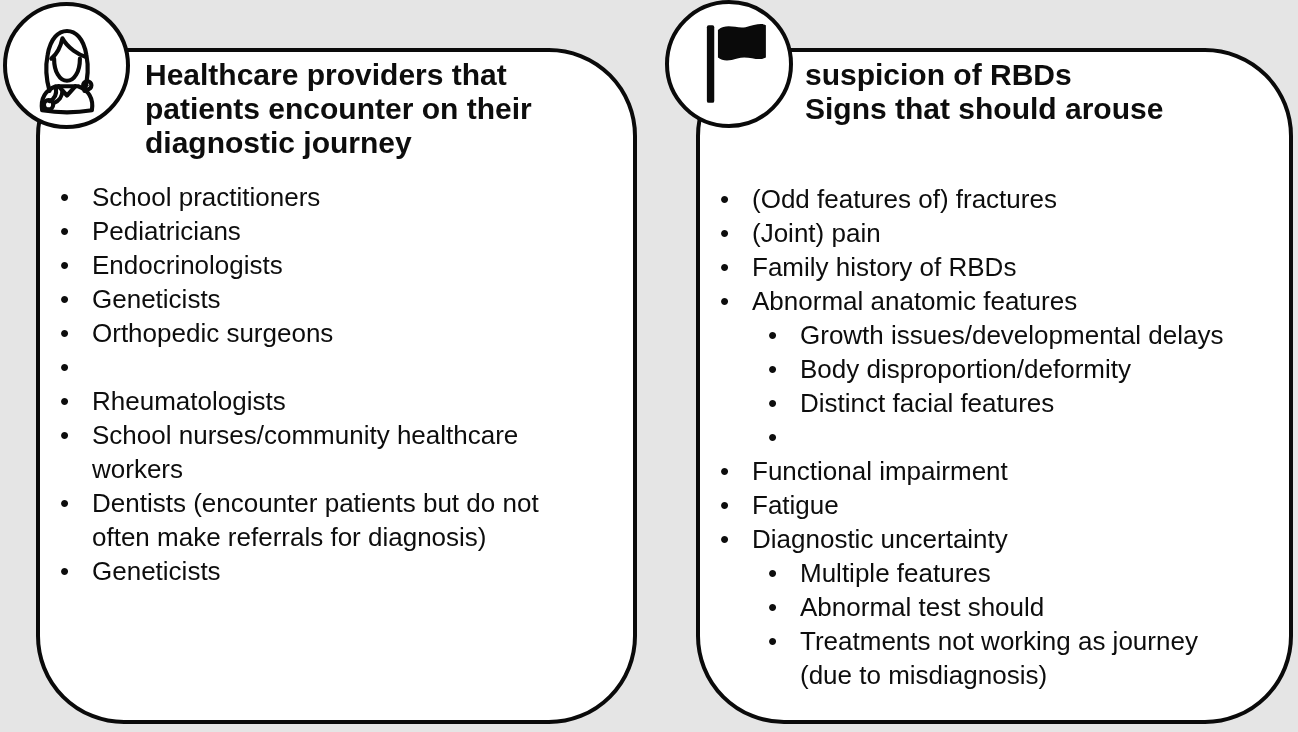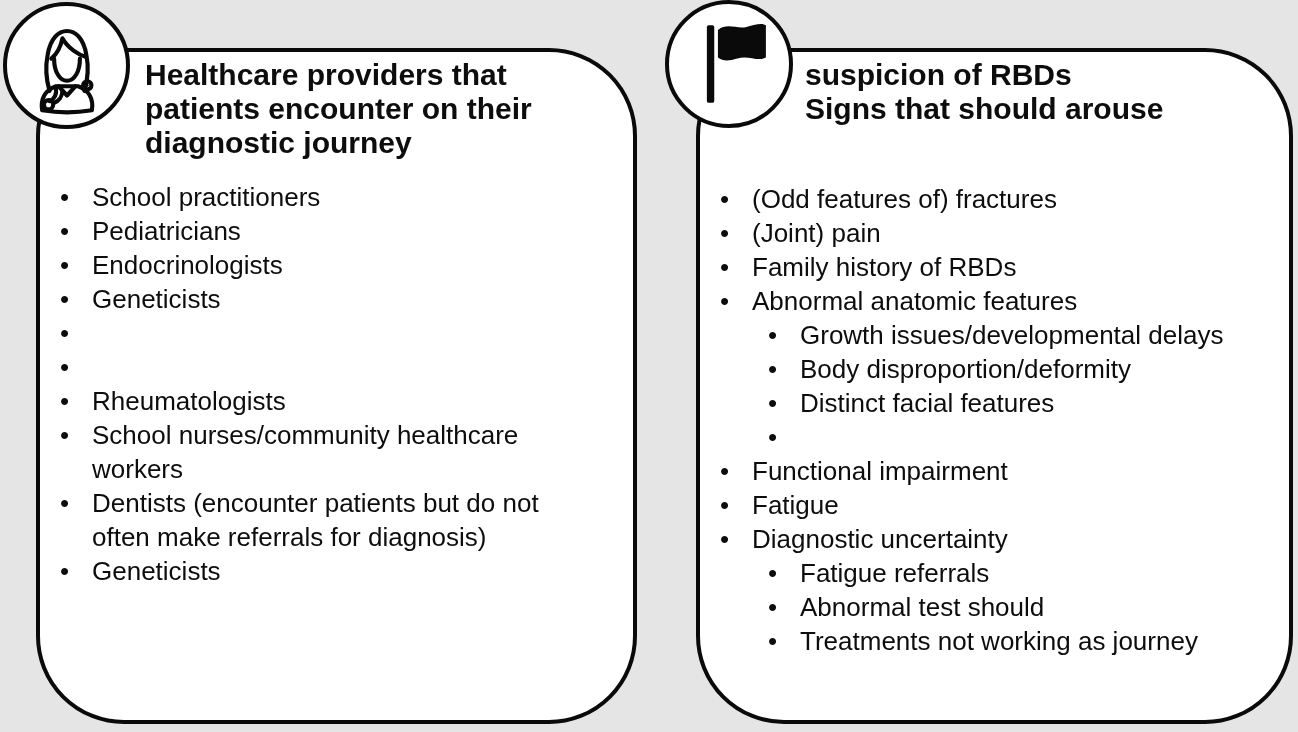--- a/index.html
+++ b/index.html
@@ -64,20 +64,21 @@
       <div class="row lvl1">
           <span class="bullet">•</span>
           <span class="itxt">Endocrinologists</span>
         </div>
       <div class="row lvl1">
           <span class="bullet">•</span>
           <span class="itxt">Geneticists</span>
         </div>
       <div class="row lvl1">
           <span class="bullet">•</span>
+          <span class="itxt">Orthopedic surgeons</span>
         </div>
       <div class="row lvl1">
           <span class="bullet">•</span>
         </div>
       <div class="row lvl1">
           <span class="bullet">•</span>
           <span class="itxt">Rheumatologists</span>
         </div>
       <div class="row lvl1">
           <span class="bullet">•</span>
@@ -146,29 +147,33 @@
       <div class="row lvl1">
           <span class="bullet">•</span>
           <span class="itxt">Fatigue</span>
         </div>
       <div class="row lvl1">
           <span class="bullet">•</span>
           <span class="itxt">Diagnostic uncertainty</span>
         </div>
       <div class="row lvl2">
           <span class="bullet">•</span>
-          <span class="itxt">Fatigue referrals</span>
+          <span class="itxt">Multiple features</span>
         </div>
       <div class="row lvl2">
           <span class="bullet">•</span>
           <span class="itxt">Abnormal test should</span>
         </div>
       <div class="row lvl2">
           <span class="bullet">•</span>
           <span class="itxt">Treatments not working as journey</span>
+        </div>
+      <div class="row lvl2 cont">
+          <span class="bullet">•</span>
+          <span class="itxt">(due to misdiagnosis)</span>
         </div>
     </div>
   </div>
 
   <div class="circle-badge badge-left">
     <svg viewBox="0 0 128 128" aria-hidden="true">
 
       <path class="stroke" d="M45,91 C41,77 41,62 43,52 C46,34 55,26 64,26 C73,26 82,34 85,52 C87,62 87,77 83,91"></path>
 
       <path class="stroke" d="M47,56 C53,51 57,44 59,34 C65,45 77,52 84,54"></path>

